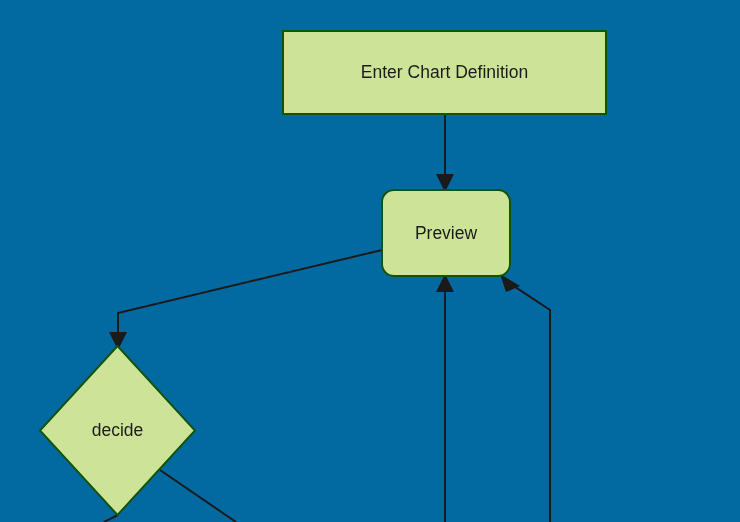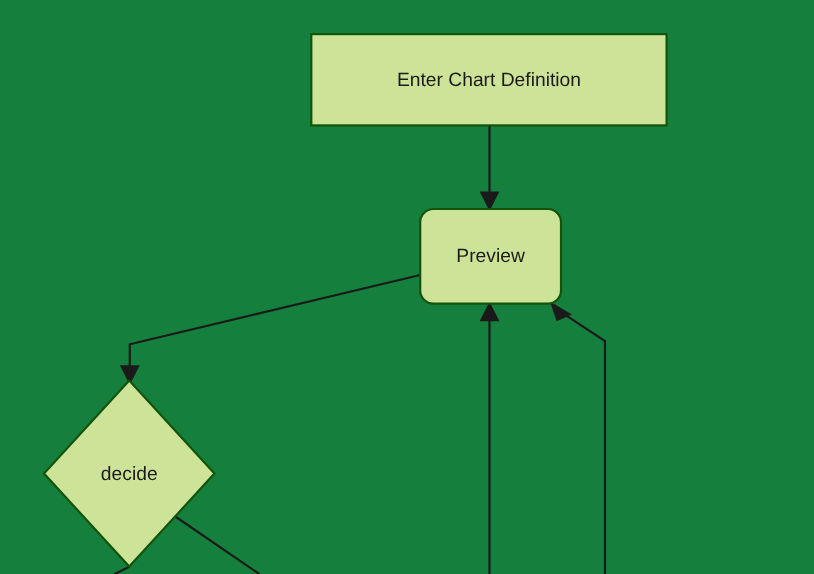--- a/index.html
+++ b/index.html
@@ -8,21 +8,21 @@
     padding: 0;
     background: #ffffff;
   }
   body {
     font-family: "Liberation Sans", "DejaVu Sans", sans-serif;
   }
   #canvas {
     position: relative;
     width: 740px;
     height: 522px;
-    background: #15803d;
+    background: #0369a1;
     overflow: hidden;
     text-decoration: underline;
   }
   #flow-svg {
     position: absolute;
     top: 0;
     left: 0;
     width: 740px;
     height: 522px;
     display: block;

